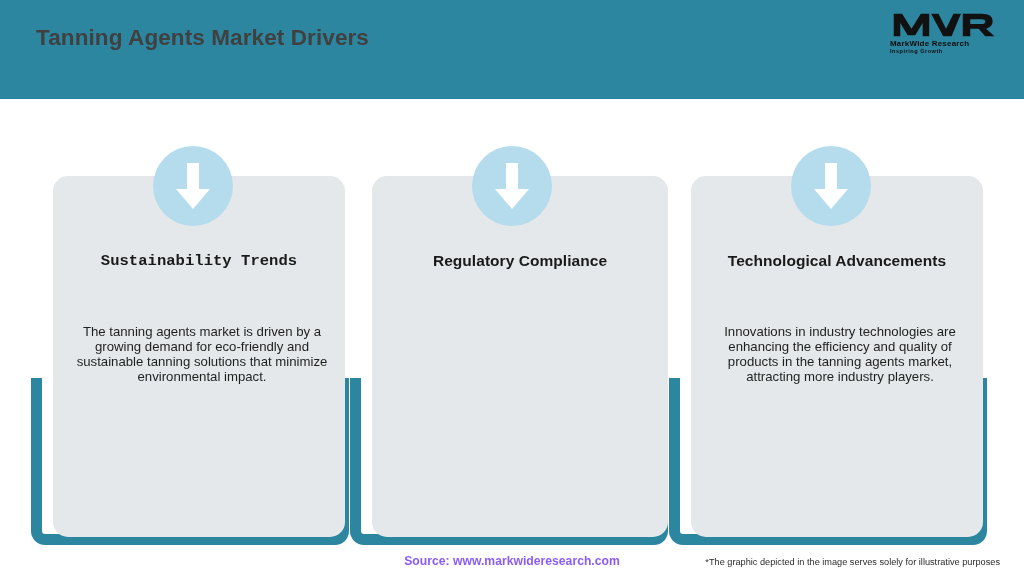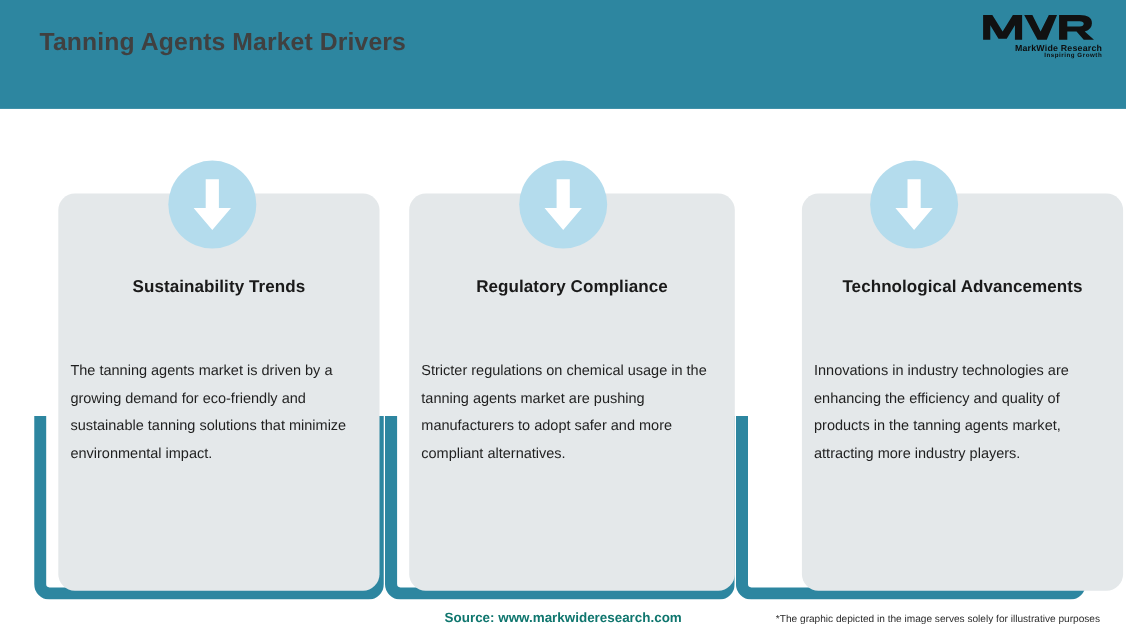--- a/index.html
+++ b/index.html
@@ -39,21 +39,21 @@
     white-space: nowrap;
   }
 
   
   #logo {
     position: absolute;
     right: 22px;
     top: 10px;
     width: 112px;
     height: 48px;
-    text-align: right;
+    text-align: left;
   }
   #logo-mark {
     display: block;
     width: 100%;
     height: 28px;
   }
   #logo-name {
     display: block;
     font-size: 8px;
     font-weight: bold;
@@ -93,23 +93,23 @@
     right: 0;
     text-align: center;
     font-size: 15.5px;
     font-weight: bold;
     color: #1a1a1a;
     letter-spacing: 0.05px;
   }
   .card-body {
     position: absolute;
     font-size: 13.2px;
-    line-height: 25px;
+    line-height: 15px;
     color: #1f1f1f;
-    text-align: left;
+    text-align: center;
   }
 
   
   .arrow-badge {
     position: absolute;
     width: 80px;
     height: 80px;
     border-radius: 50%;
     background: #b4dced;
   }
@@ -123,21 +123,21 @@
 
   
   #source-text {
     position: absolute;
     left: 0;
     right: 0;
     top: 554px;
     text-align: center;
     font-size: 12.2px;
     font-weight: bold;
-    color: #0f766e;
+    color: #8b5cf6;
   }
   #disclaimer-text {
     position: absolute;
     right: 24px;
     top: 557px;
     font-size: 9.2px;
     color: #2b2b2b;
     white-space: nowrap;
   }
 </style>
@@ -154,42 +154,41 @@
       <path d="M4 28 L4 4 L13 4 L23 20 L33 4 L42 4 L42 28 L35 28 L35 14 L27 27 L19 27 L11 14 L11 28 Z" fill="#111111"></path>
       <path d="M44 4 L52 4 L60 20 L68 4 L76 4 L66 28 L57 28 Z" fill="#111111"></path>
       <path d="M78 28 L78 4 L98 4 Q110 4 110 12 Q110 18 103 20 L112 28 L102 28 L95 20 L86 20 L86 28 Z M86 10 L86 15 L98 15 Q102 15 102 12.5 Q102 10 98 10 Z" fill="#111111"></path>
     </svg>
     <span id="logo-name">MarkWide Research</span>
     <span id="logo-tagline">Inspiring Growth</span>
   </div>
 
   <div class="bracket" style="left:31px; top:378px; width:318px; height:167px;"></div>
   <div class="card" style="left:53px; top:176px; width:292px; height:361px;">
-    <div class="card-heading" style="top:76px;">Sustainability Trends</div>
+    <div class="card-heading" style="top:76px;font-family:Liberation Mono, monospace;">Sustainability Trends</div>
     <div class="card-body" style="left:11px; top:148px; width:276px;">The tanning agents market is driven by a growing demand for eco-friendly and sustainable tanning solutions that minimize environmental impact.</div>
   </div>
   <div class="arrow-badge" style="left:153px; top:146px;">
     <svg width="38" height="50" viewBox="0 0 38 50">
       <path d="M13 2 L25 2 L25 28 L36 28 L19 48 L2 28 L13 28 Z" fill="#ffffff"></path>
     </svg>
   </div>
 
   <div class="bracket" style="left:350px; top:378px; width:318px; height:167px;"></div>
   <div class="card" style="left:372px; top:176px; width:296px; height:361px;">
     <div class="card-heading" style="top:76px;">Regulatory Compliance</div>
-    <div class="card-body" style="left:11px; top:148px; width:276px;">Stricter regulations on chemical usage in the tanning agents market are pushing manufacturers to adopt safer and more compliant alternatives.</div>
   </div>
   <div class="arrow-badge" style="left:472px; top:146px;">
     <svg width="38" height="50" viewBox="0 0 38 50">
       <path d="M13 2 L25 2 L25 28 L36 28 L19 48 L2 28 L13 28 Z" fill="#ffffff"></path>
     </svg>
   </div>
 
   <div class="bracket" style="left:669px; top:378px; width:318px; height:167px;"></div>
-  <div class="card" style="left:691px; top:176px; width:292px; height:361px;margin-left:38px;">
+  <div class="card" style="left:691px; top:176px; width:292px; height:361px;">
     <div class="card-heading" style="top:76px;">Technological Advancements</div>
     <div class="card-body" style="left:11px; top:148px; width:276px;">Innovations in industry technologies are enhancing the efficiency and quality of products in the tanning agents market, attracting more industry players.</div>
   </div>
   <div class="arrow-badge" style="left:791px; top:146px;">
     <svg width="38" height="50" viewBox="0 0 38 50">
       <path d="M13 2 L25 2 L25 28 L36 28 L19 48 L2 28 L13 28 Z" fill="#ffffff"></path>
     </svg>
   </div>
 
   <div id="source-text">Source: www.markwideresearch.com</div>

